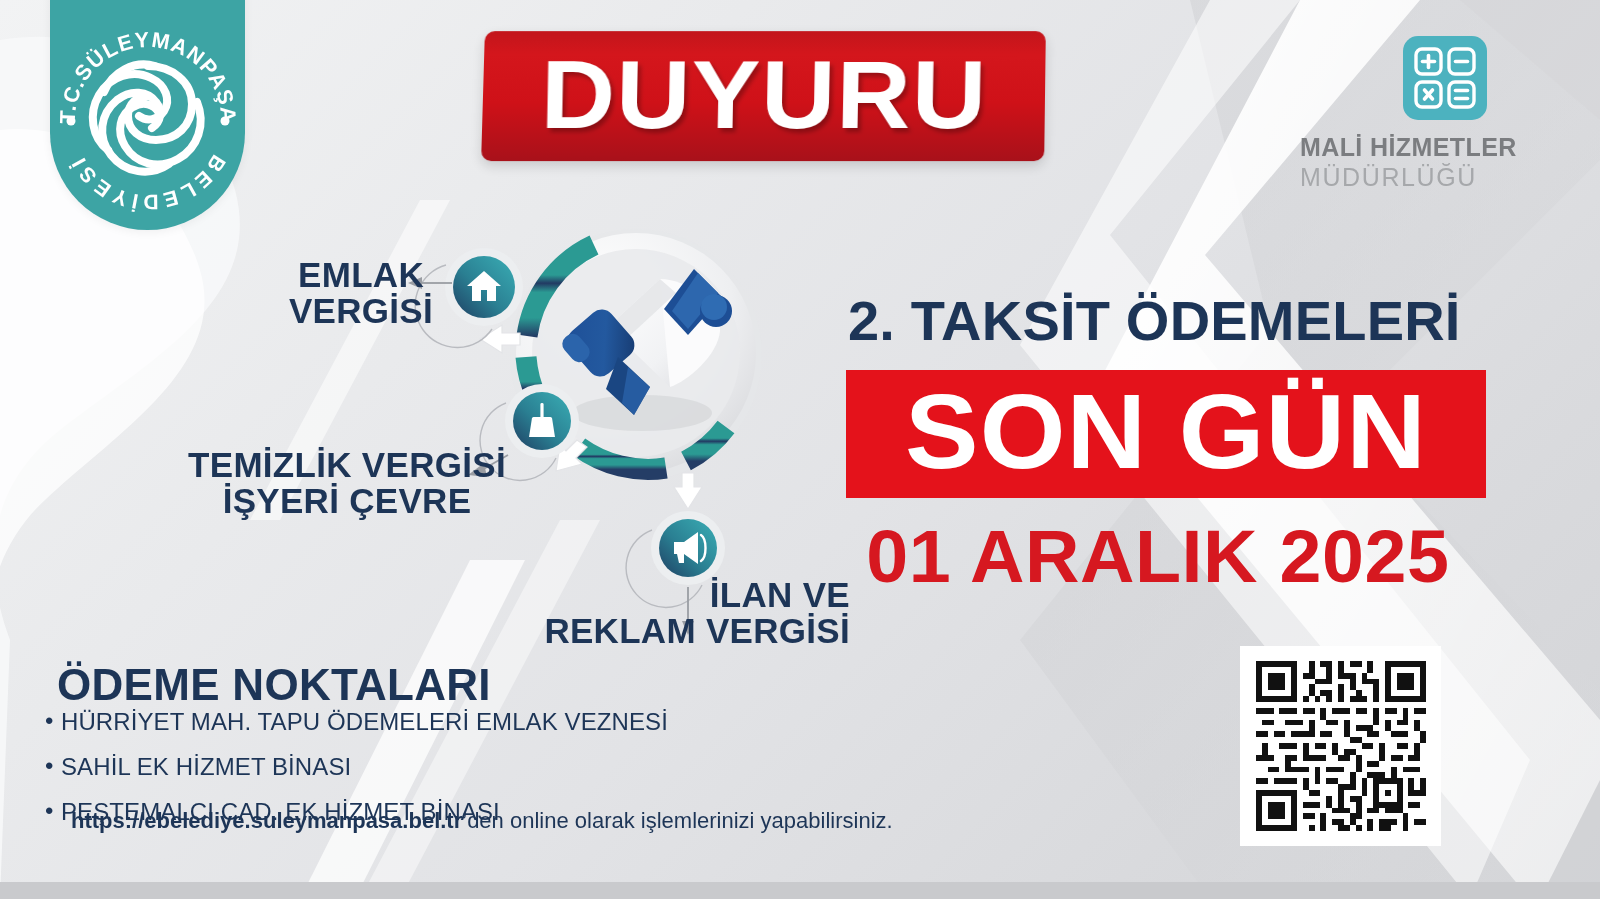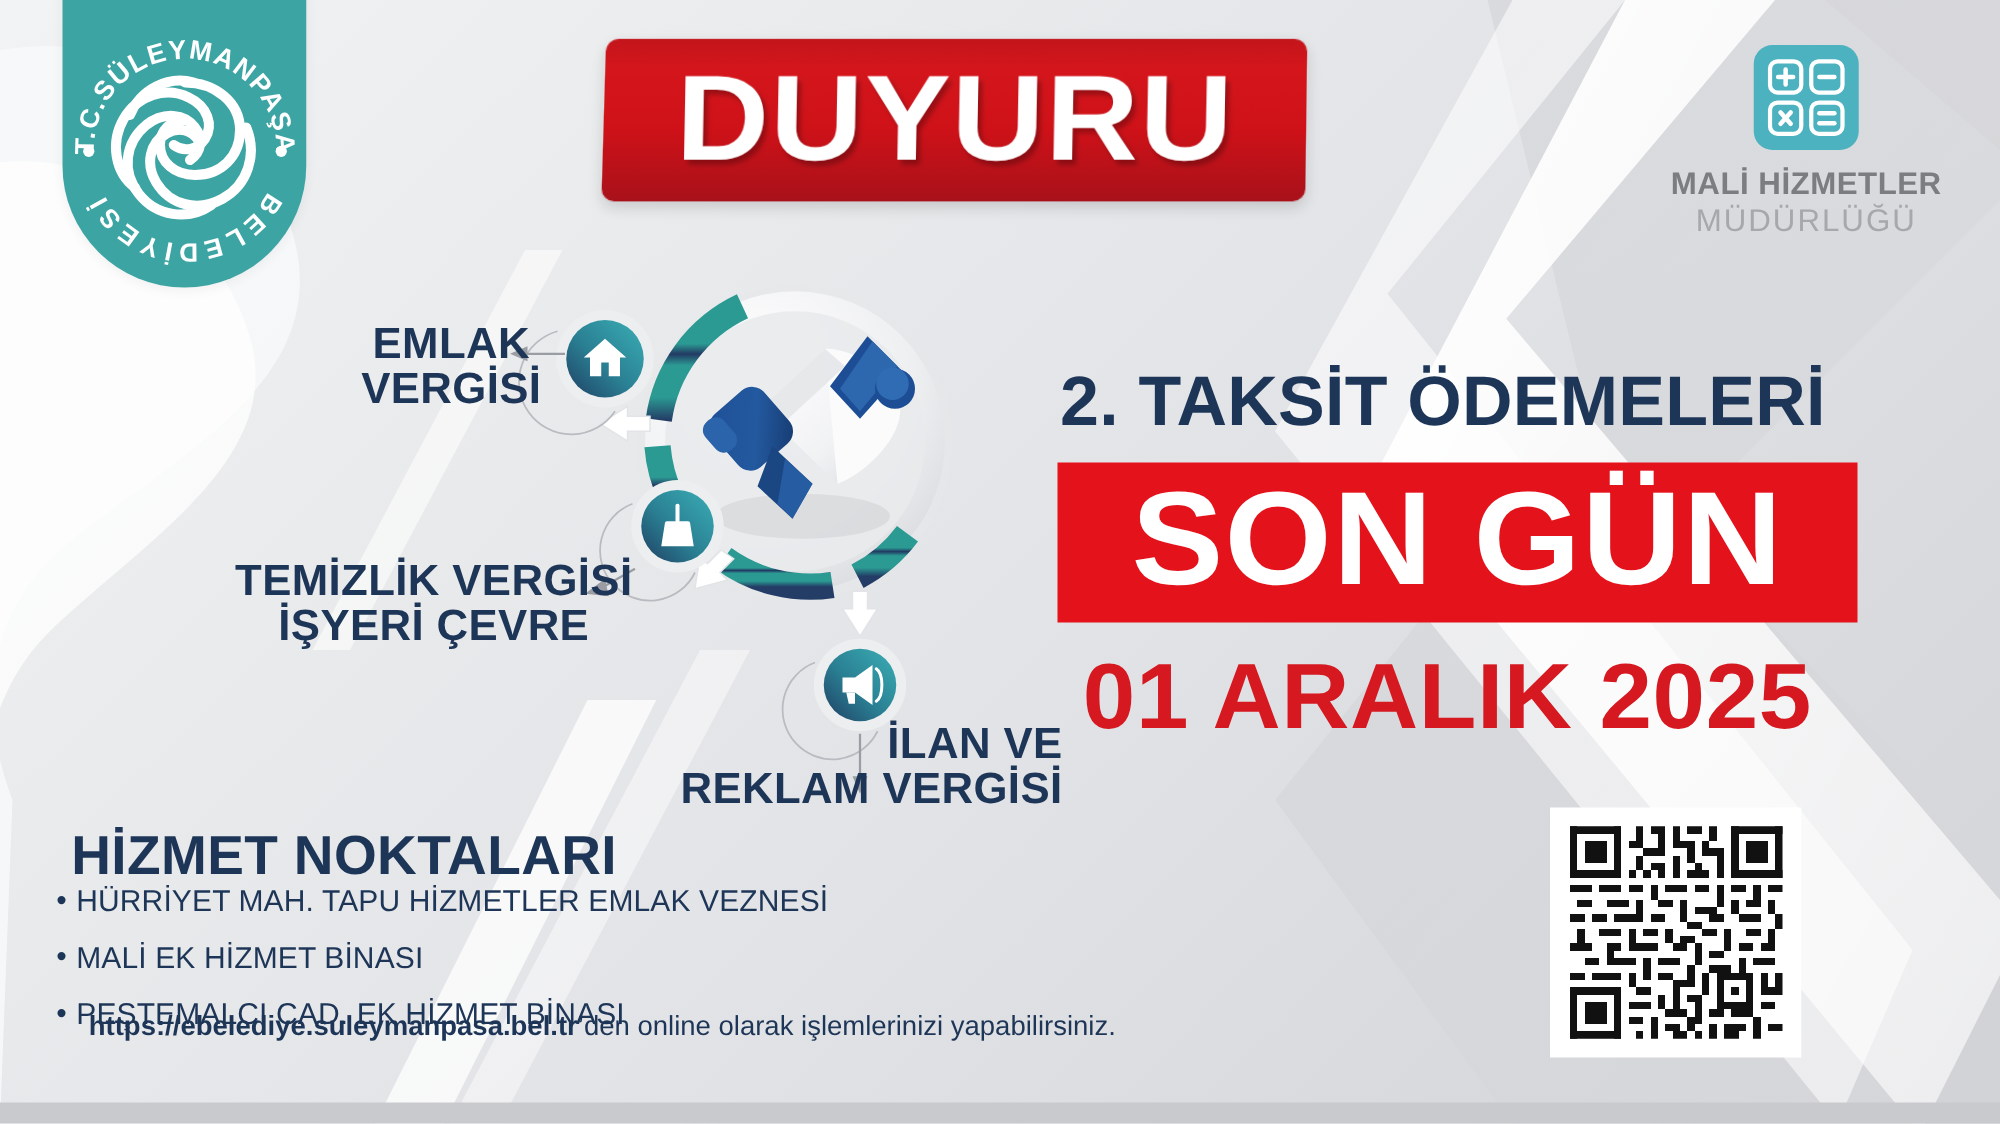--- a/index.html
+++ b/index.html
@@ -50,21 +50,20 @@
     font-size:97px;font-weight:bold;letter-spacing:1px;
     transform:scaleX(1.06) skewX(-1deg);
     text-shadow:3px 4px 4px rgba(0,0,0,.28);
     line-height:1;
     padding-bottom:4px;
   }
 
   
   .dept{
     position:absolute;left:1300px;top:36px;width:290px;
-    text-align:center;
   }
   .dept-icon{
     width:84px;height:84px;margin:0 auto;
     background:#4cb2bf;border-radius:15px;
     display:flex;align-items:center;justify-content:center;
   }
   .dept-title{
     margin-top:13px;color:#7b7d80;font-size:25px;font-weight:bold;letter-spacing:.4px;
   }
   .dept-sub{
@@ -349,24 +348,24 @@
     <div>İLAN VE</div>
     <div>REKLAM VERGİSİ</div>
   </div>
 
   <div class="taksit">2. TAKSİT ÖDEMELERİ</div>
   <div class="songun-box">
     <div class="songun-text">SON GÜN</div>
   </div>
   <div class="date">01 ARALIK 2025</div>
 
-  <div class="pay-title">HİZMET NOKTALARI</div>
+  <div class="pay-title">ÖDEME NOKTALARI</div>
   <ul class="pay-list">
-    <li>HÜRRİYET MAH. TAPU HİZMETLER EMLAK VEZNESİ</li>
-    <li>MALİ EK HİZMET BİNASI</li>
+    <li>HÜRRİYET MAH. TAPU ÖDEMELERİ EMLAK VEZNESİ</li>
+    <li>SAHİL EK HİZMET BİNASI</li>
     <li>PEŞTEMALCI CAD. EK HİZMET BİNASI</li>
   </ul>
   <div class="web-line">
     <span class="url">https://ebelediye.suleymanpasa.bel.tr</span><span class="rest">’den online olarak işlemlerinizi yapabilirsiniz.</span>
   </div>
 
   <div class="qr-card">
     <svg width="170" height="170" viewBox="0 0 29 29" shape-rendering="crispEdges">
       <rect width="29" height="29" fill="#ffffff"></rect>
       <g fill="#111111">

